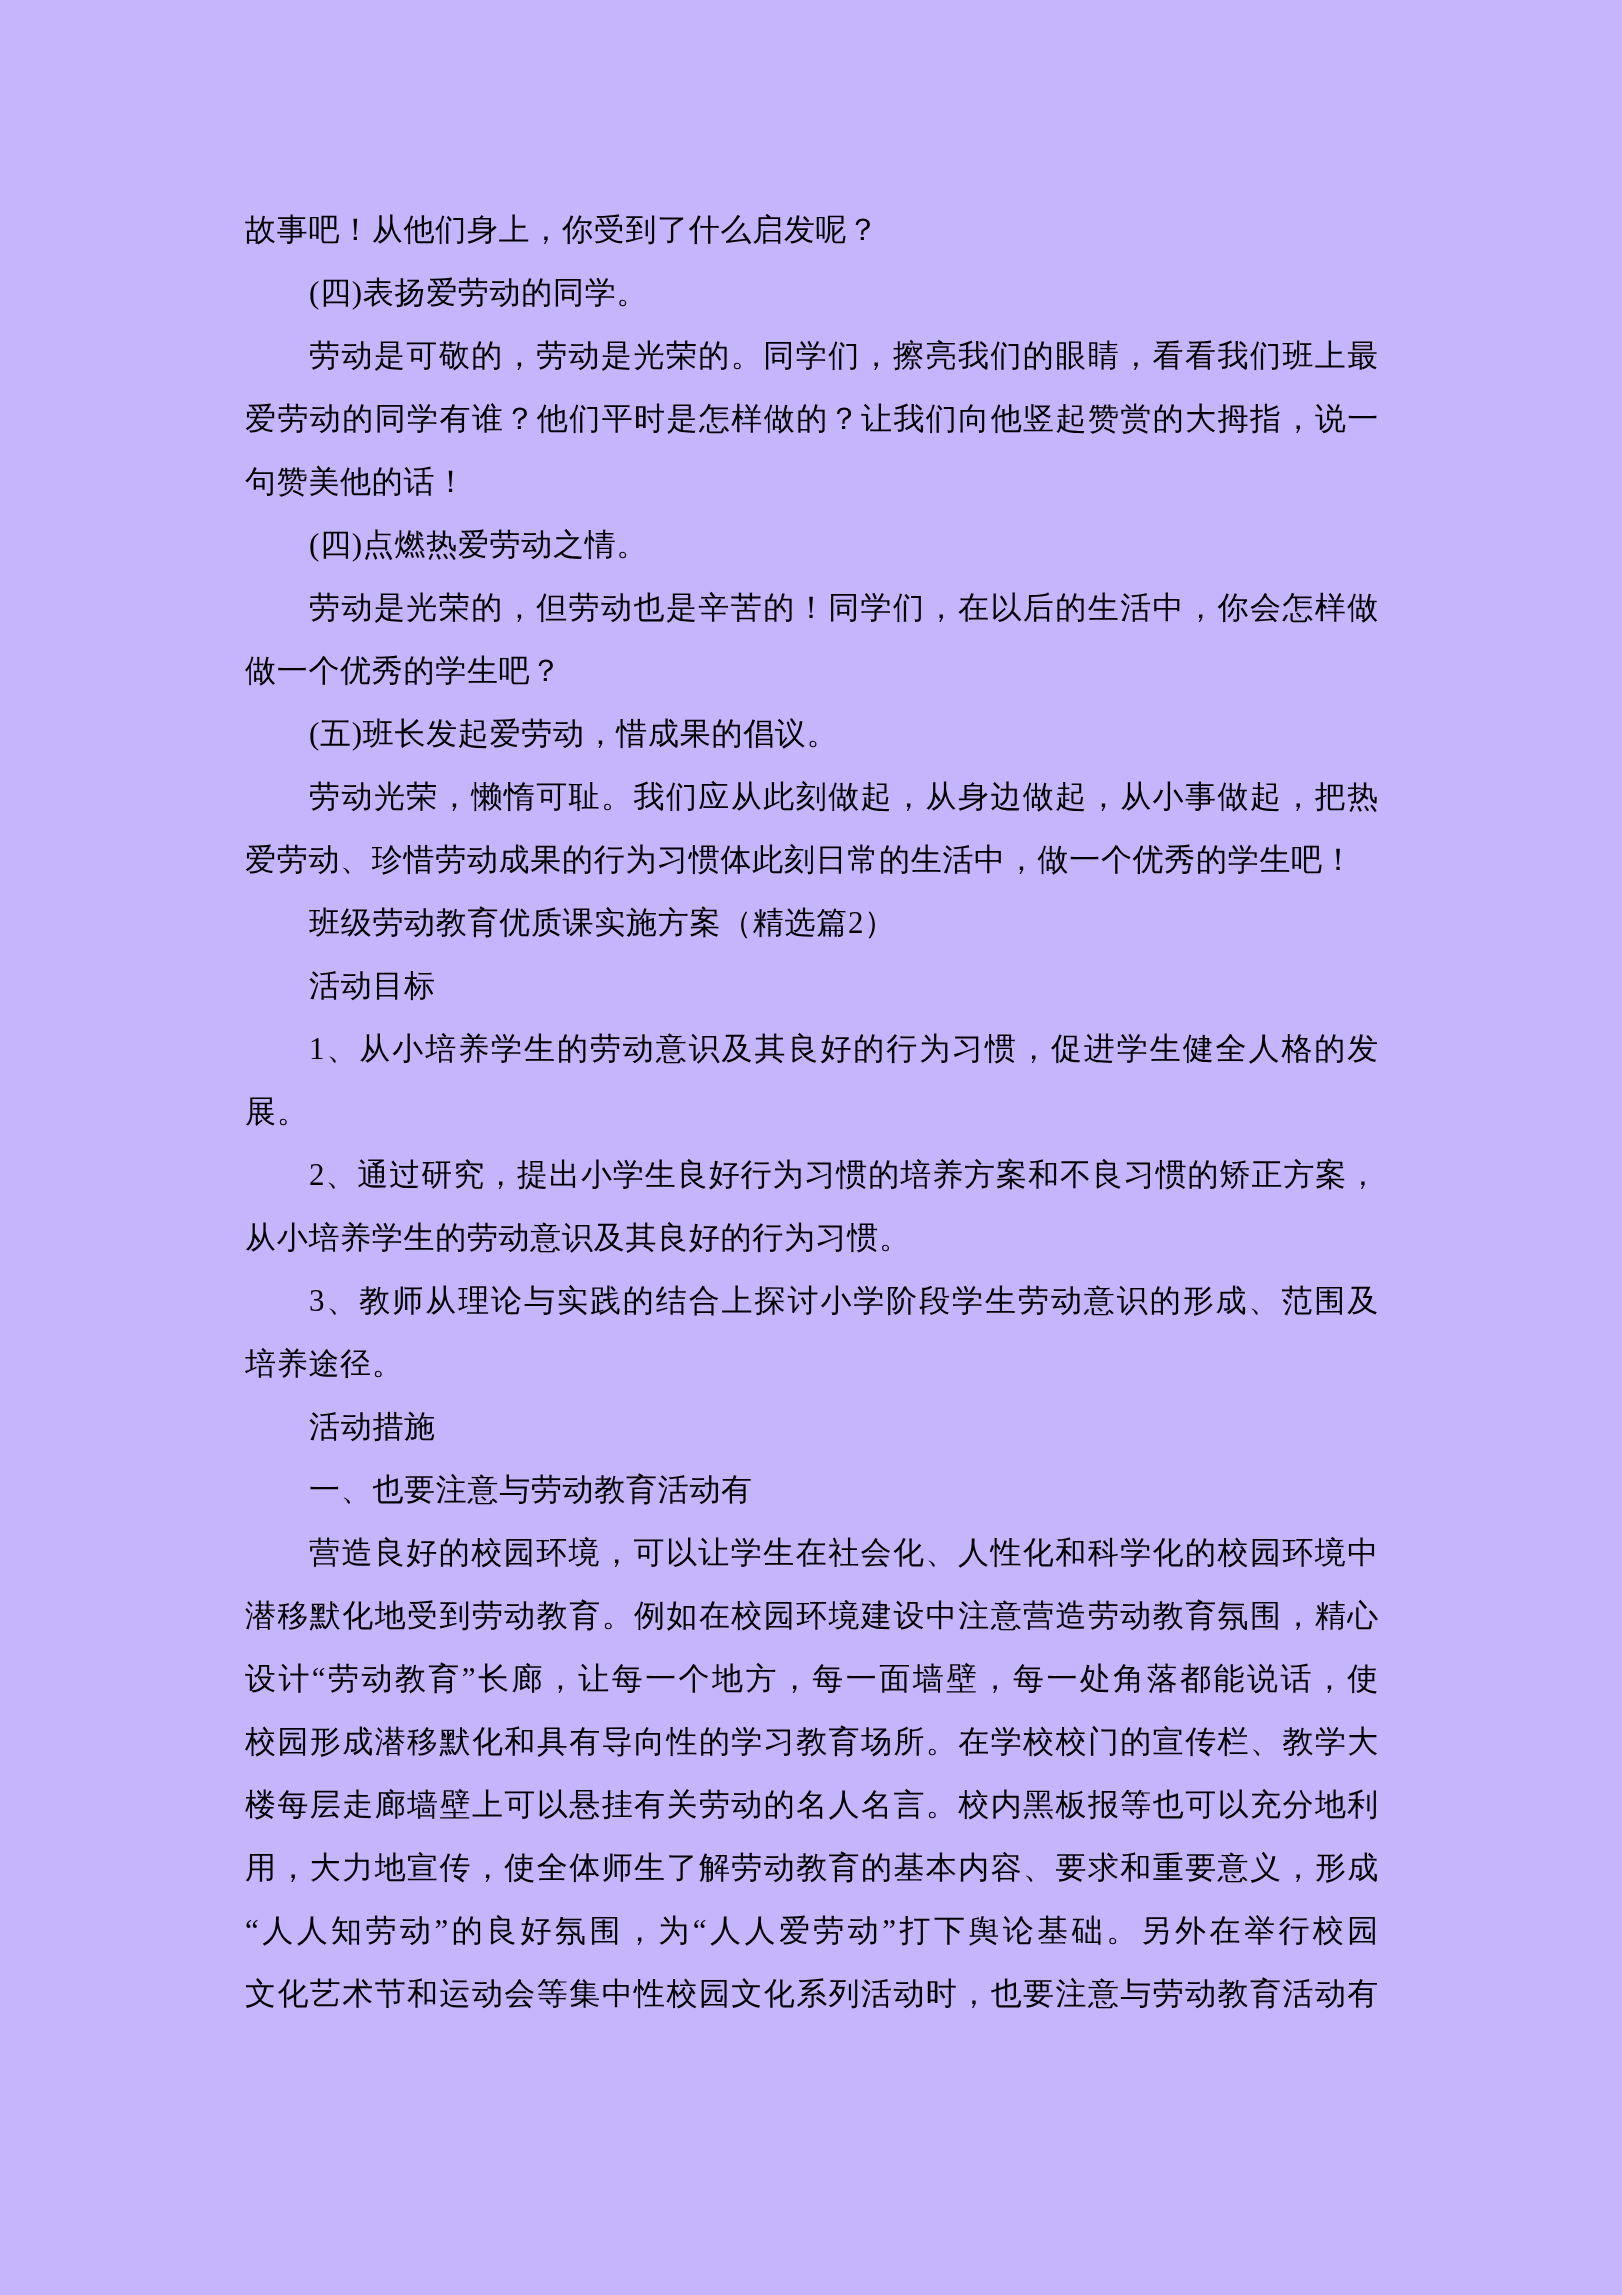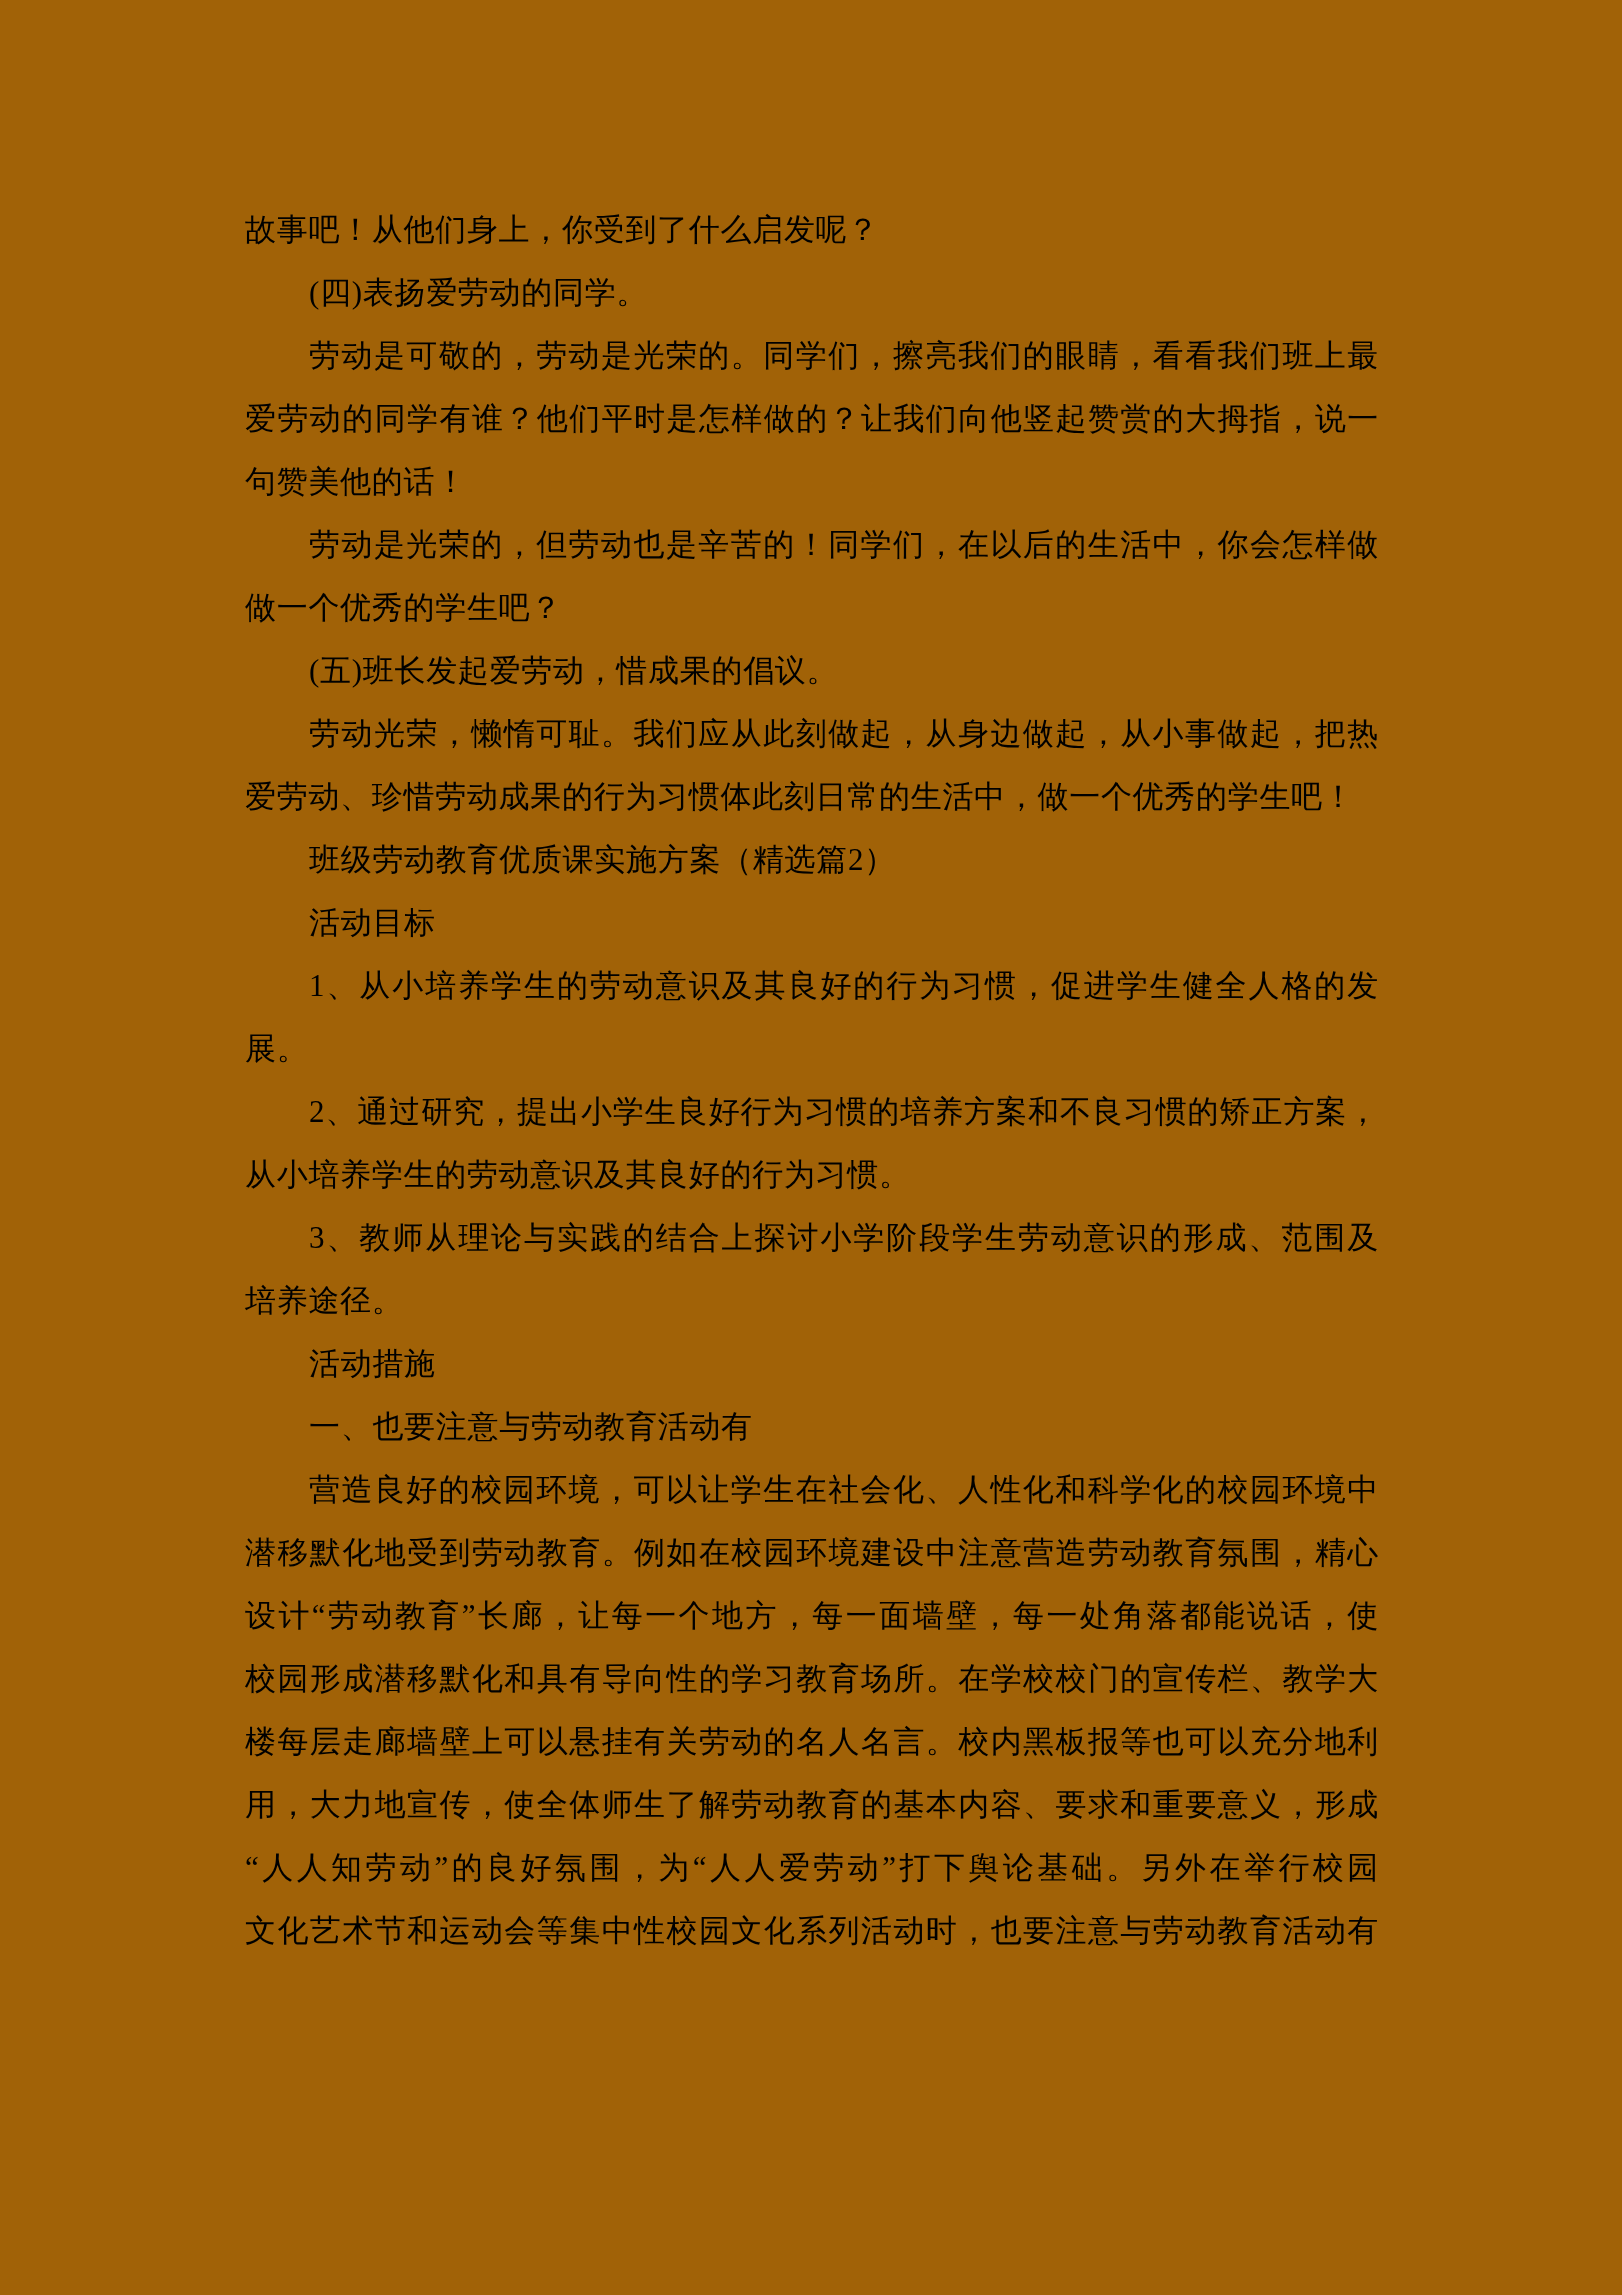--- a/index.html
+++ b/index.html
@@ -43,27 +43,28 @@
   .line.fill {
     white-space: normal;
     overflow: hidden;
     text-align: justify;
     text-align-last: justify;
   }
 </style>
 </head>
 <body>
 
-<div class="page" style="background: #a16207;">
+<div class="page" style="background: #c4b5fd;">
   <div class="text-body" id="text-body" style="color: rgb(0, 0, 0);">
       <div class="line">故事吧！从他们身上，你受到了什么启发呢？</div>
       <div class="line indent">(四)表扬爱劳动的同学。</div>
       <div class="line indent fill">劳动是可敬的，劳动是光荣的。同学们，擦亮我们的眼睛，看看我们班上最</div>
       <div class="line fill">爱劳动的同学有谁？他们平时是怎样做的？让我们向他竖起赞赏的大拇指，说一</div>
       <div class="line">句赞美他的话！</div>
+      <div class="line indent">(四)点燃热爱劳动之情。</div>
       <div class="line indent fill">劳动是光荣的，但劳动也是辛苦的！同学们，在以后的生活中，你会怎样做</div>
       <div class="line">做一个优秀的学生吧？</div>
       <div class="line indent">(五)班长发起爱劳动，惜成果的倡议。</div>
       <div class="line indent fill">劳动光荣，懒惰可耻。我们应从此刻做起，从身边做起，从小事做起，把热</div>
       <div class="line">爱劳动、珍惜劳动成果的行为习惯体此刻日常的生活中，做一个优秀的学生吧！</div>
       <div class="line indent">班级劳动教育优质课实施方案（精选篇2）</div>
       <div class="line indent">活动目标</div>
       <div class="line indent fill">1、从小培养学生的劳动意识及其良好的行为习惯，促进学生健全人格的发</div>
       <div class="line">展。</div>
       <div class="line indent fill">2、通过研究，提出小学生良好行为习惯的培养方案和不良习惯的矫正方案，</div>

